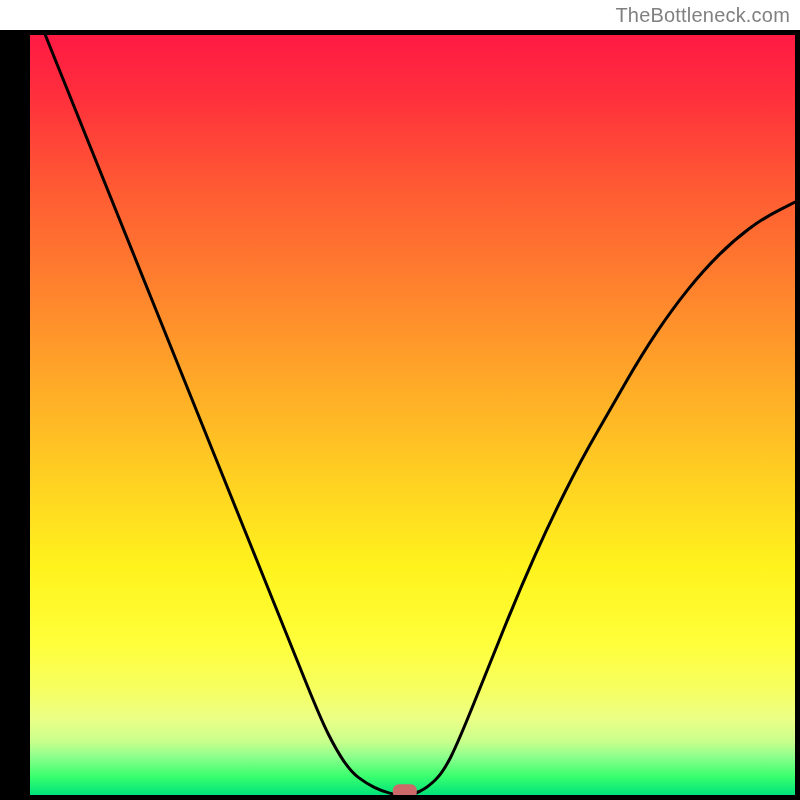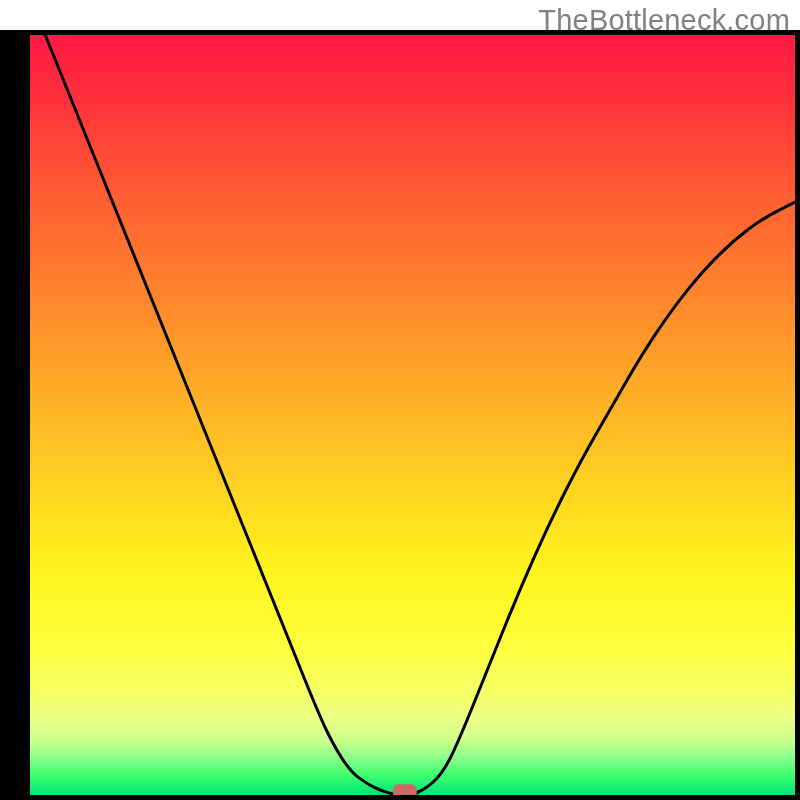--- a/index.html
+++ b/index.html
@@ -13,21 +13,21 @@
     width: 800px;
     height: 800px;
     margin: 0;
     box-sizing: border-box;
   }
   .attribution {
     position: absolute;
     top: 4px;
     right: 10px;
     color: #808080;
-    font-size: 29px;
+    font-size: 20px;
     font-family: Arial, sans-serif;
     letter-spacing: 0.2px;
   }
   .plot-outer {
     position: absolute;
     left: 0;
     top: 30px;
     width: 800px;
     height: 770px;
     background: #000;

